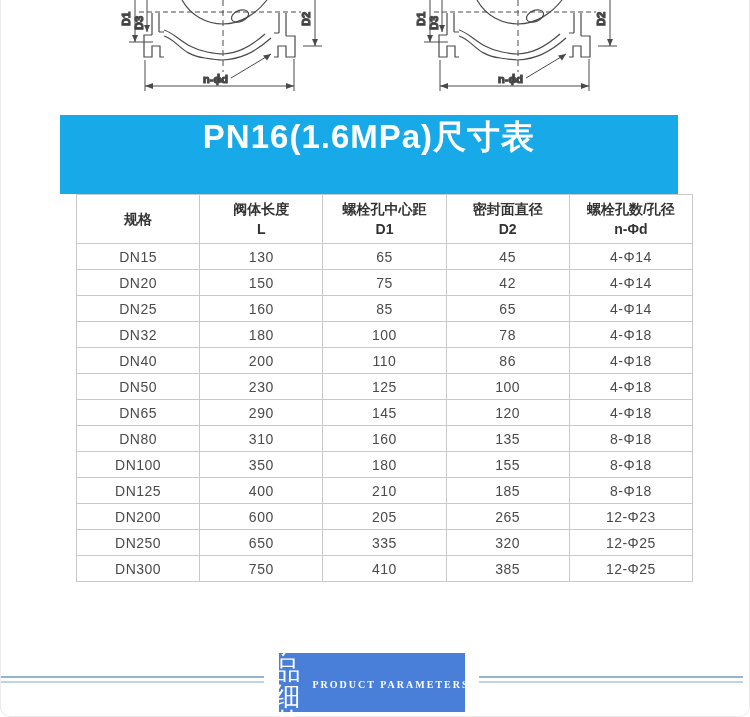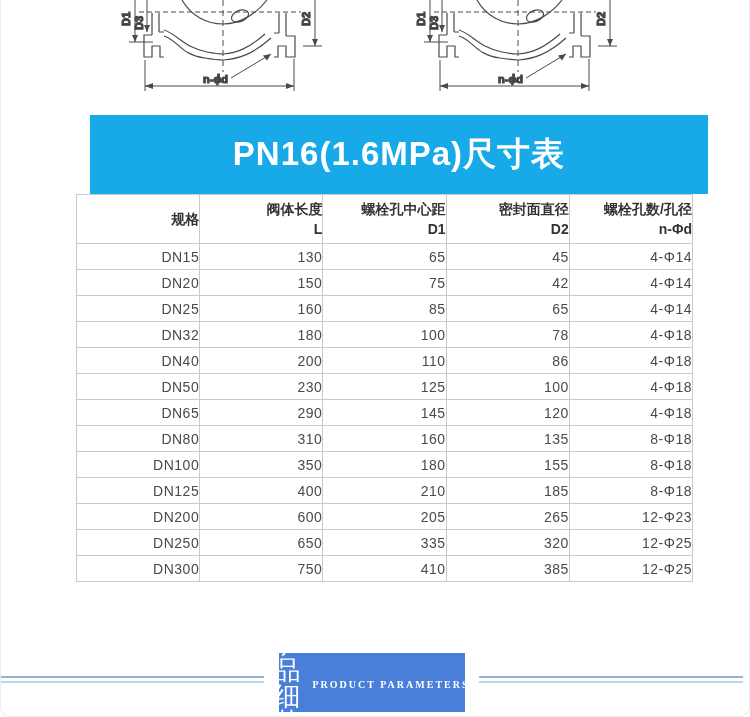--- a/index.html
+++ b/index.html
@@ -12,27 +12,27 @@
           border-bottom:1px solid #ececec; border-radius:0 0 10px 10px; }
 
   
   .drawing { position:absolute; top:0; width:212px; height:94px; }
   .drawing.left { left:118px; }
   .drawing.right { left:413px; }
   .drawing svg { width:100%; height:100%; }
   .drawing text { font-family:"Liberation Sans", sans-serif; font-size:11px; font-weight:bold; fill:#333; }
 
   
-  .title-bar { position:absolute; left:89px; top:115px; width:618px; height:79px;
-               background:var(--accent); color:#fff; display:flex; align-items:center;
+  .title-bar { position:absolute; left:59px; top:115px; width:618px; height:79px;
+               background:var(--accent); color:#fff; display:flex; align-items:flex-start;
                justify-content:center; font-size:33px; font-weight:bold; letter-spacing:1px; }
 
   
   .spec-table { position:absolute; left:75px; top:194px; width:617px;
-                border-collapse:collapse; table-layout:fixed; text-align:right;
+                border-collapse:collapse; table-layout:fixed; text-align:center;
                 color:var(--ink); font-size:14px; }
   .spec-table th, .spec-table td { border:1px solid var(--grid); padding:0; }
   .spec-table th { height:49px; font-size:14px; font-weight:bold; color:#333; line-height:1.45; }
   .spec-table td { height:26px; font-weight:normal; letter-spacing:0.5px; }
   .spec-table .h1, .spec-table .h2 { display:block; }
   .spec-table .h2:empty { display:none; }
 
   
   .deco { position:absolute; height:2px; }
   .deco.l1 { left:0;  width:263px; top:676px; background:var(--line1); }

